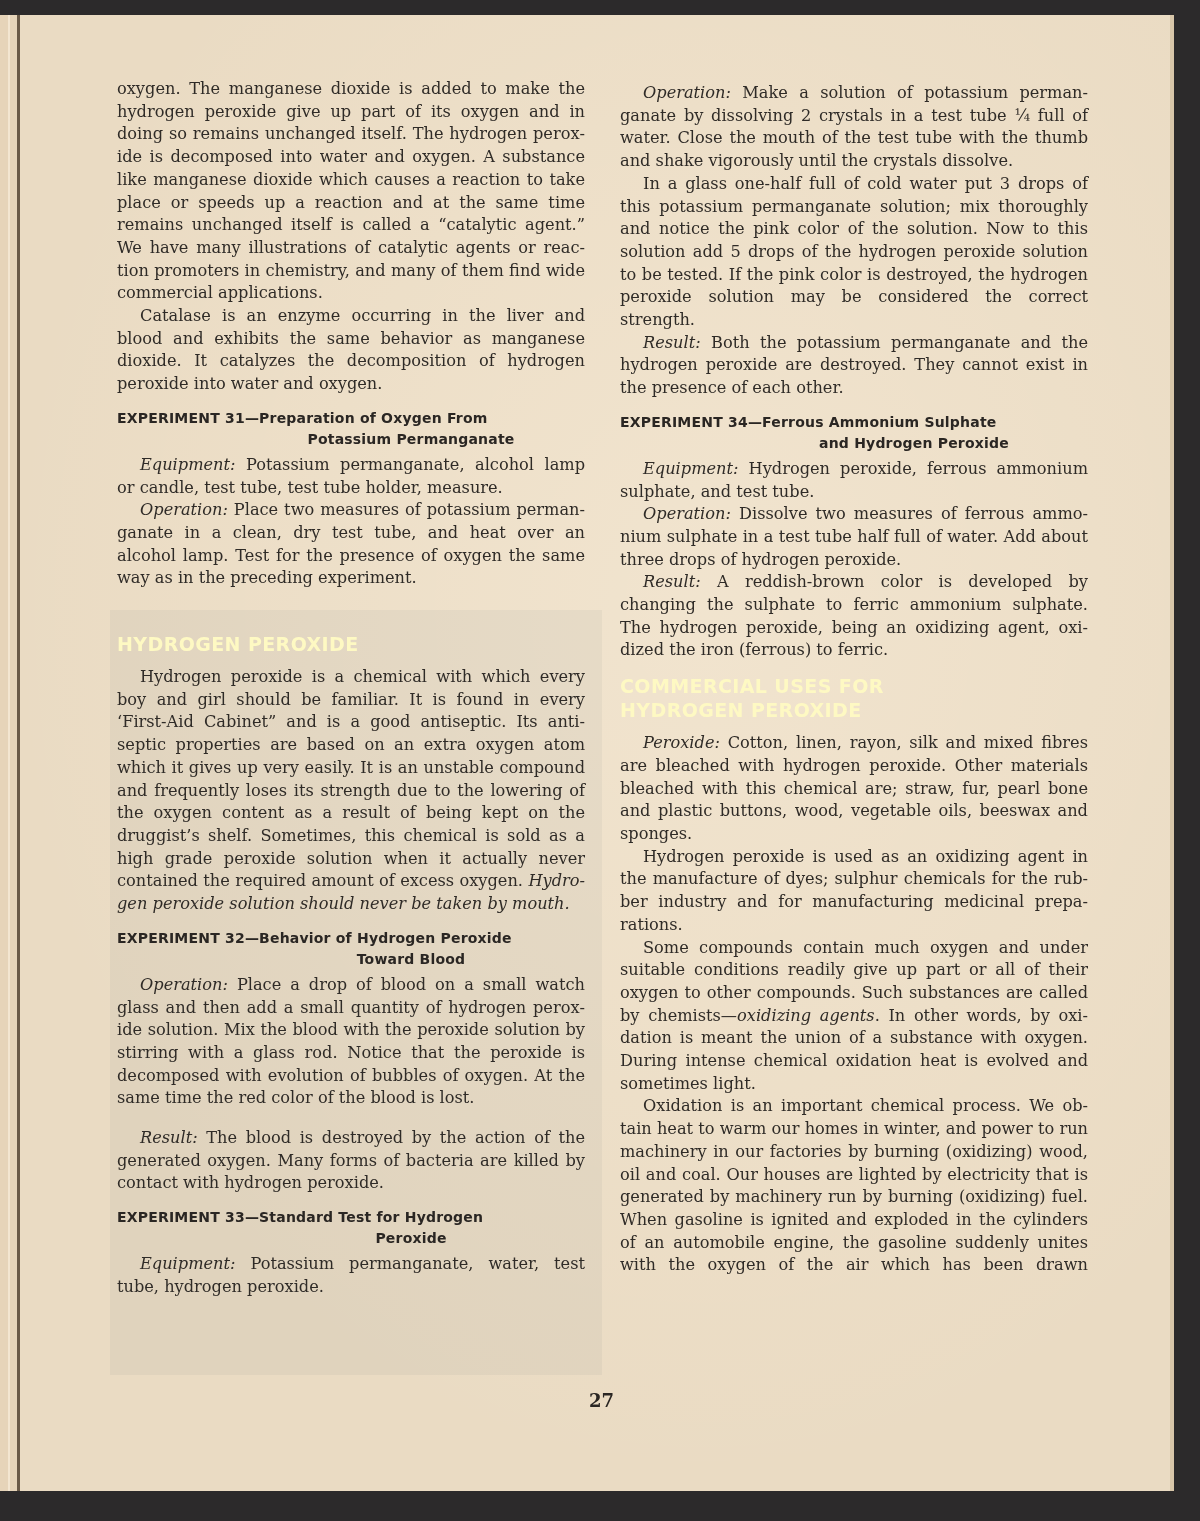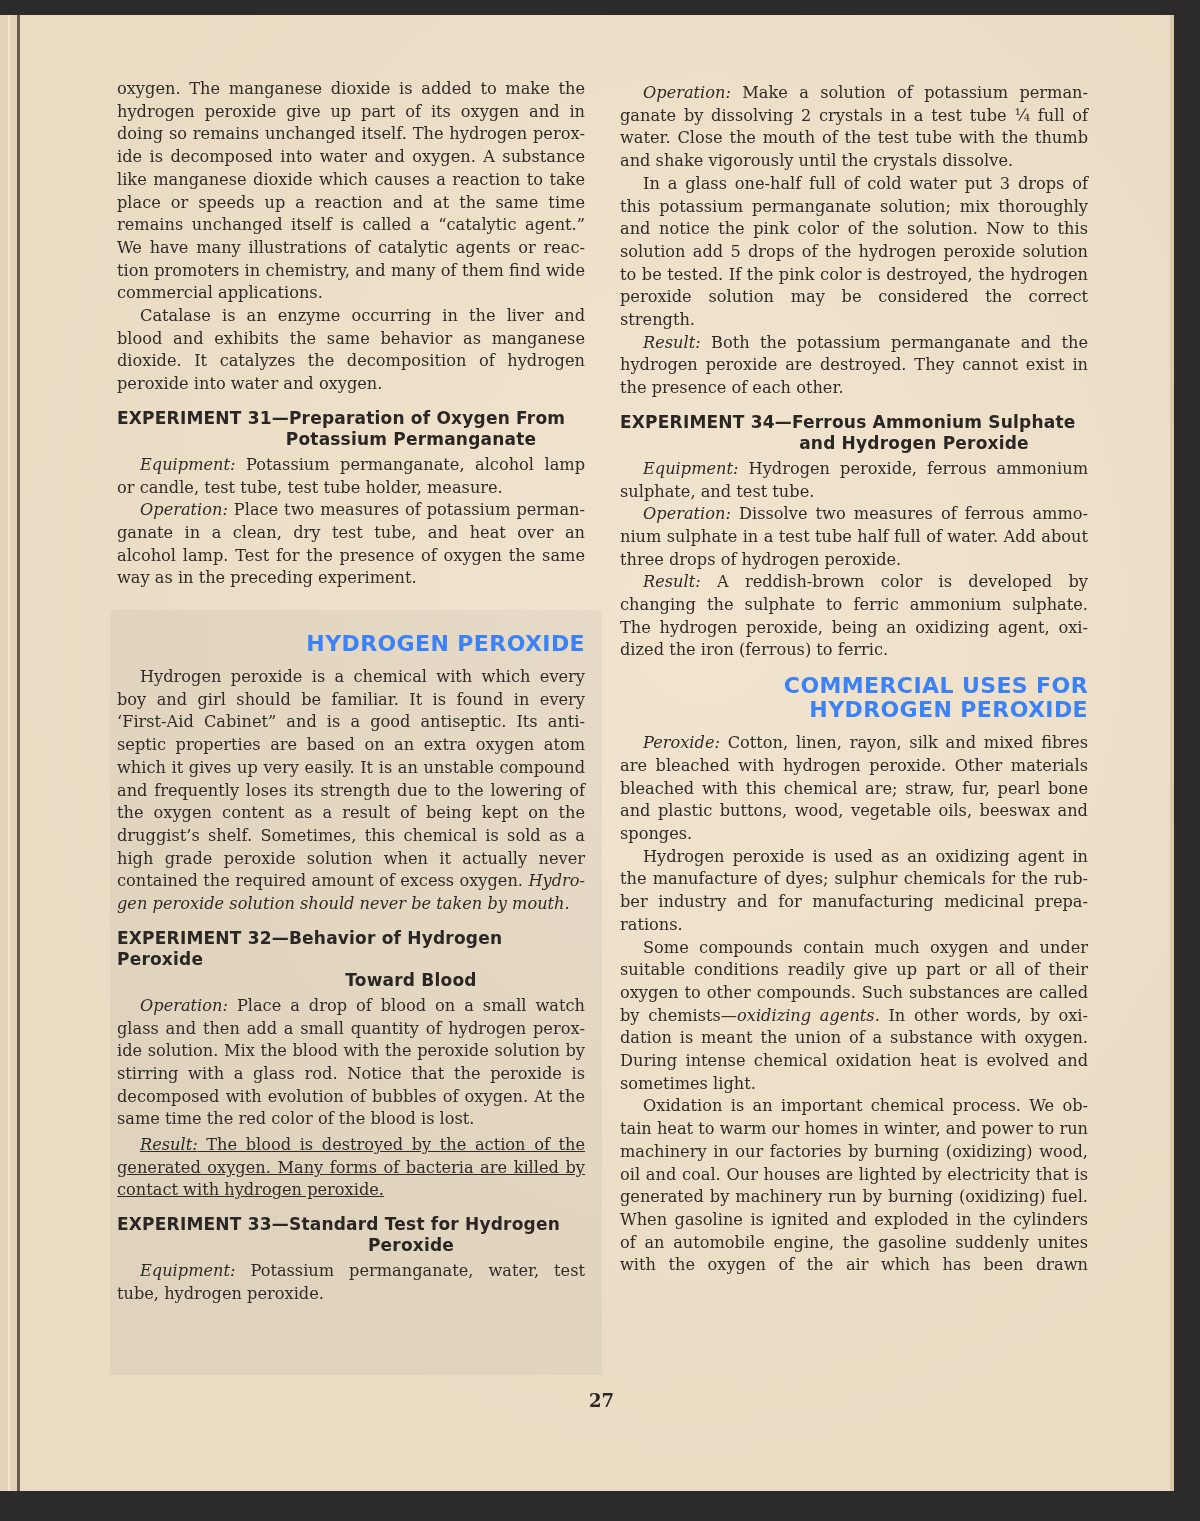--- a/index.html
+++ b/index.html
@@ -25,27 +25,27 @@
     font-size:16.2px; line-height:22.7px; color:#2f2b27;
     text-align:justify; hyphens:manual;
   }
   .col.left { left:117px; top:78px; }
   .col.right { left:620px; top:82px; }
   p { margin:0; text-indent:23px; }
   p.noindent { text-indent:0; }
   em { font-style:italic; }
   .exp-head {
     font-family:"DejaVu Sans", "Liberation Sans", sans-serif; font-weight:bold;
-    font-size:17px; line-height:21px; color:#2a2623; margin:10px 0 4px 0;
+    font-size:14px; line-height:21px; color:#2a2623; margin:10px 0 4px 0;
     text-indent:0; text-align:left; letter-spacing:0.2px;
   }
   .exp-head .sub { display:block; text-align:center; padding-left:120px; }
   .sec-head {
     font-family:"DejaVu Sans", "Liberation Sans", sans-serif; font-weight:bold;
-    font-size:22px; line-height:24px; color:#3b82f6; text-align:right;
+    font-size:19px; line-height:24px; color:#fef9c3; text-align:left;
     letter-spacing:0.4px; text-indent:0;
   }
   .page-num {
     position:absolute; left:589px; top:1390px; width:24px; text-align:center;
     font-family:"DejaVu Serif", serif; font-weight:bold; font-size:18px; color:#2a2623;
   }
 </style>
 </head>
 <body>
 
@@ -70,21 +70,21 @@
   <p><em>Operation:</em><span> Place two measures of potassium perman­ganate in a clean, dry test tube, and heat over an alcohol lamp. Test for the presence of oxygen the same way as in the preceding experiment.</span></p>
 
   <div class="sec-head" style="margin:42px 0 10px 0;">HYDROGEN PEROXIDE</div>
   <p><span>Hydrogen peroxide is a chemical with which every boy and girl should be familiar. It is found in every ‘First-Aid Cabinet” and is a good antiseptic. Its anti­septic properties are based on an extra oxygen atom which it gives up very easily. It is an unstable com­pound and frequently loses its strength due to the low­ering of the oxygen content as a result of being kept on the druggist’s shelf. Sometimes, this chemical is sold as a high grade peroxide solution when it actually never contained the required amount of excess oxygen. </span><em>Hydro­gen peroxide solution should never be taken by mouth.</em></p>
 
   <div class="exp-head" style="margin-top:12px;">
     <span>EXPERIMENT 32—Behavior of Hydrogen Peroxide</span>
     <span class="sub">Toward Blood</span>
   </div>
   <p style="margin-top:3px;"><em>Operation:</em><span> Place a drop of blood on a small watch glass and then add a small quantity of hydrogen perox­ide solution. Mix the blood with the peroxide solution by stirring with a glass rod. Notice that the peroxide is decomposed with evolution of bubbles of oxygen. At the same time the red color of the blood is lost.</span></p>
-  <p style="margin-top:3px;text-decoration:underline;"><em>Result:</em><span> The blood is destroyed by the action of the generated oxygen. Many forms of bacteria are killed by contact with hydrogen peroxide.</span></p>
+  <p style="margin-top:17px;"><em>Result:</em><span> The blood is destroyed by the action of the generated oxygen. Many forms of bacteria are killed by contact with hydrogen peroxide.</span></p>
 
   <div class="exp-head" style="margin-top:12px;">
     <span>EXPERIMENT 33—Standard Test for Hydrogen</span>
     <span class="sub">Peroxide</span>
   </div>
   <p><em>Equipment:</em><span> Potassium permanganate, water, test tube, hydrogen peroxide.</span></p>
 </div>
 
 <div class="col right">
   <p><em>Operation:</em><span> Make a solution of potassium perman­ganate by dissolving 2 crystals in a test tube ¼ full of water. Close the mouth of the test tube with the thumb and shake vigorously until the crystals dissolve.</span></p>

